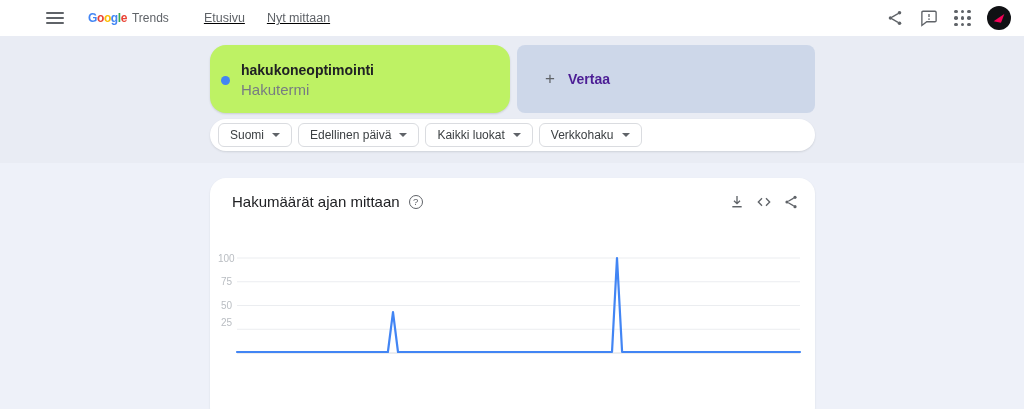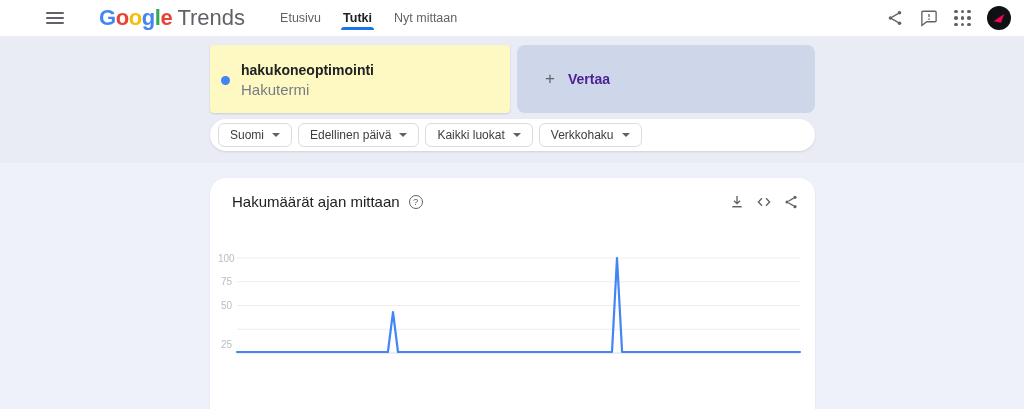--- a/index.html
+++ b/index.html
@@ -6,44 +6,44 @@
   html,body { width:1024px; height:409px; overflow:hidden; background:#eef1f9;
               font-family:"Liberation Sans", sans-serif; }
   .page { position:relative; width:1024px; height:409px; }
 
   
   .appbar { position:absolute; left:0; top:0; width:1024px; height:36px; background:#ffffff;
             display:flex; align-items:center; z-index:5; }
   .menu-btn { width:18px; height:12px; margin-left:46px; display:flex; flex-direction:column;
               justify-content:space-between; cursor:pointer; }
   .menu-btn i { display:block; height:2px; background:#5f6368; border-radius:1px; }
-  .logo { margin-left:35px; font-size:22px; font-weight:700; letter-spacing:-0.4px;
+  .logo { margin-left:24px; font-size:12px; font-weight:700; letter-spacing:-0.4px;
           display:flex; align-items:baseline; cursor:pointer; }
   .logo .suffix { color:#5f6368; font-weight:400; margin-left:5px; letter-spacing:0;text-align:center; }
-  .nav { display:flex; margin-left:24px; height:36px; }
+  .nav { display:flex; margin-left:24px; height:36px;text-decoration:underline; }
   .nav-item { position:relative; display:flex; align-items:center; padding:0 11px;
               font-size:12.5px; color:#5f6368; cursor:pointer; white-space:nowrap; }
   .nav-item.active { color:#202124; font-weight:700; }
   .nav-item.active::after { content:""; position:absolute; left:9px; right:9px; top:27px;
               height:3px; border-radius:3px 3px 0 0; background:#1a73e8; }
   .appbar-right { margin-left:auto; display:flex; align-items:center; gap:16px; padding-right:13px; }
   .bar-ic { width:18px; height:18px; color:#5f6368; cursor:pointer; display:block; }
   .apps-grid { display:grid; grid-template-columns:repeat(3,4px); grid-template-rows:repeat(3,4px);
                gap:2.5px; cursor:pointer; }
   .apps-grid i { width:3.5px; height:3.5px; border-radius:50%; background:#5f6368; }
   .avatar { width:24px; height:24px; border-radius:50%; background:#101114; cursor:pointer;
             display:flex; align-items:center; justify-content:center; overflow:hidden; }
 
   
   .band-top { position:absolute; left:0; top:36px; width:1024px; height:127px; background:#e9ecf4; }
   .band-bottom { position:absolute; left:0; top:163px; width:1024px; height:246px; background:#eef1f9; }
 
   
-  .term-card { position:absolute; left:210px; top:45px; width:300px; height:68px; background:#fef9c3;
-               border-radius:4px; box-shadow:0 1px 2px rgba(60,64,67,.18); cursor:pointer; z-index:2; }
+  .term-card { position:absolute; left:210px; top:45px; width:300px; height:68px; background:#bef264;
+               border-radius:16px; box-shadow:0 1px 2px rgba(60,64,67,.18); cursor:pointer; z-index:2; }
   .term-dot { position:absolute; left:11px; top:31px; width:9px; height:9px; border-radius:50%; }
   .term-texts { position:absolute; left:31px; top:17px; display:flex; flex-direction:column; gap:3px; }
   .term-title { font-size:14px; font-weight:700; color:#202124; }
   .term-sub { font-size:15px; color:#777c82; }
   .compare-card { position:absolute; left:517px; top:45px; width:298px; height:68px;
                   background:#cdd7e9; border-radius:8px; cursor:pointer; z-index:2;
                   display:flex; align-items:center; }
   .compare-plus { font-size:17px; color:#5f6368; margin-left:28px; font-weight:400; }
   .compare-label { font-size:14px; font-weight:700; color:#4c1d95; margin-left:13px; }
 
@@ -85,21 +85,20 @@
         <i></i>
         <i></i>
         <i></i>
       </div>
     <div class="logo">
       <span><span style="color: rgb(66, 133, 244);">G</span><span style="color: rgb(234, 67, 53);">o</span><span style="color: rgb(251, 188, 5);">o</span><span style="color: rgb(66, 133, 244);">g</span><span style="color: rgb(52, 168, 83);">l</span><span style="color: rgb(234, 67, 53);">e</span></span>
       <span class="suffix">Trends</span>
     </div>
     <div class="nav">
         <div class="nav-item">Etusivu</div>
-        <div class="nav-item active">Tutki</div>
         <div class="nav-item">Nyt mittaan</div>
       </div>
     <div class="appbar-right">
       <svg class="bar-ic" viewBox="0 0 24 24">
         <circle cx="18" cy="5" r="2.4" fill="currentColor"></circle>
         <circle cx="6" cy="12" r="2.4" fill="currentColor"></circle>
         <circle cx="18" cy="19" r="2.4" fill="currentColor"></circle>
         <line x1="8" y1="10.9" x2="16" y2="6.2" stroke="currentColor" stroke-width="1.8"></line>
         <line x1="8" y1="13.1" x2="16" y2="17.8" stroke="currentColor" stroke-width="1.8"></line>
       </svg>
@@ -180,21 +179,21 @@
           <circle cx="18" cy="5" r="2.4" fill="currentColor"></circle>
           <circle cx="6" cy="12" r="2.4" fill="currentColor"></circle>
           <circle cx="18" cy="19" r="2.4" fill="currentColor"></circle>
           <line x1="8" y1="10.9" x2="16" y2="6.2" stroke="currentColor" stroke-width="1.8"></line>
           <line x1="8" y1="13.1" x2="16" y2="17.8" stroke="currentColor" stroke-width="1.8"></line>
         </svg>
       </div>
     </div>
 
     <div class="y-labels">
-        <div class="ytick" style="top: 86px;">25</div>
+        <div class="ytick" style="top: 64px;">25</div>
         <div class="ytick" style="top: 47px;">50</div>
         <div class="ytick" style="top: 23.25px;">75</div>
         <div class="ytick" style="top: -0.5px;">100</div>
       </div>
     <div class="plot-wrap">
       <svg width="563" height="110" viewBox="0 0 563 110">
           <line x1="0" y1="76.25" x2="563" y2="76.25" stroke="#ebedf0" stroke-width="1"></line>
           <line x1="0" y1="52.50" x2="563" y2="52.50" stroke="#ebedf0" stroke-width="1"></line>
           <line x1="0" y1="28.75" x2="563" y2="28.75" stroke="#ebedf0" stroke-width="1"></line>
           <line x1="0" y1="5.00" x2="563" y2="5.00" stroke="#ebedf0" stroke-width="1"></line>

